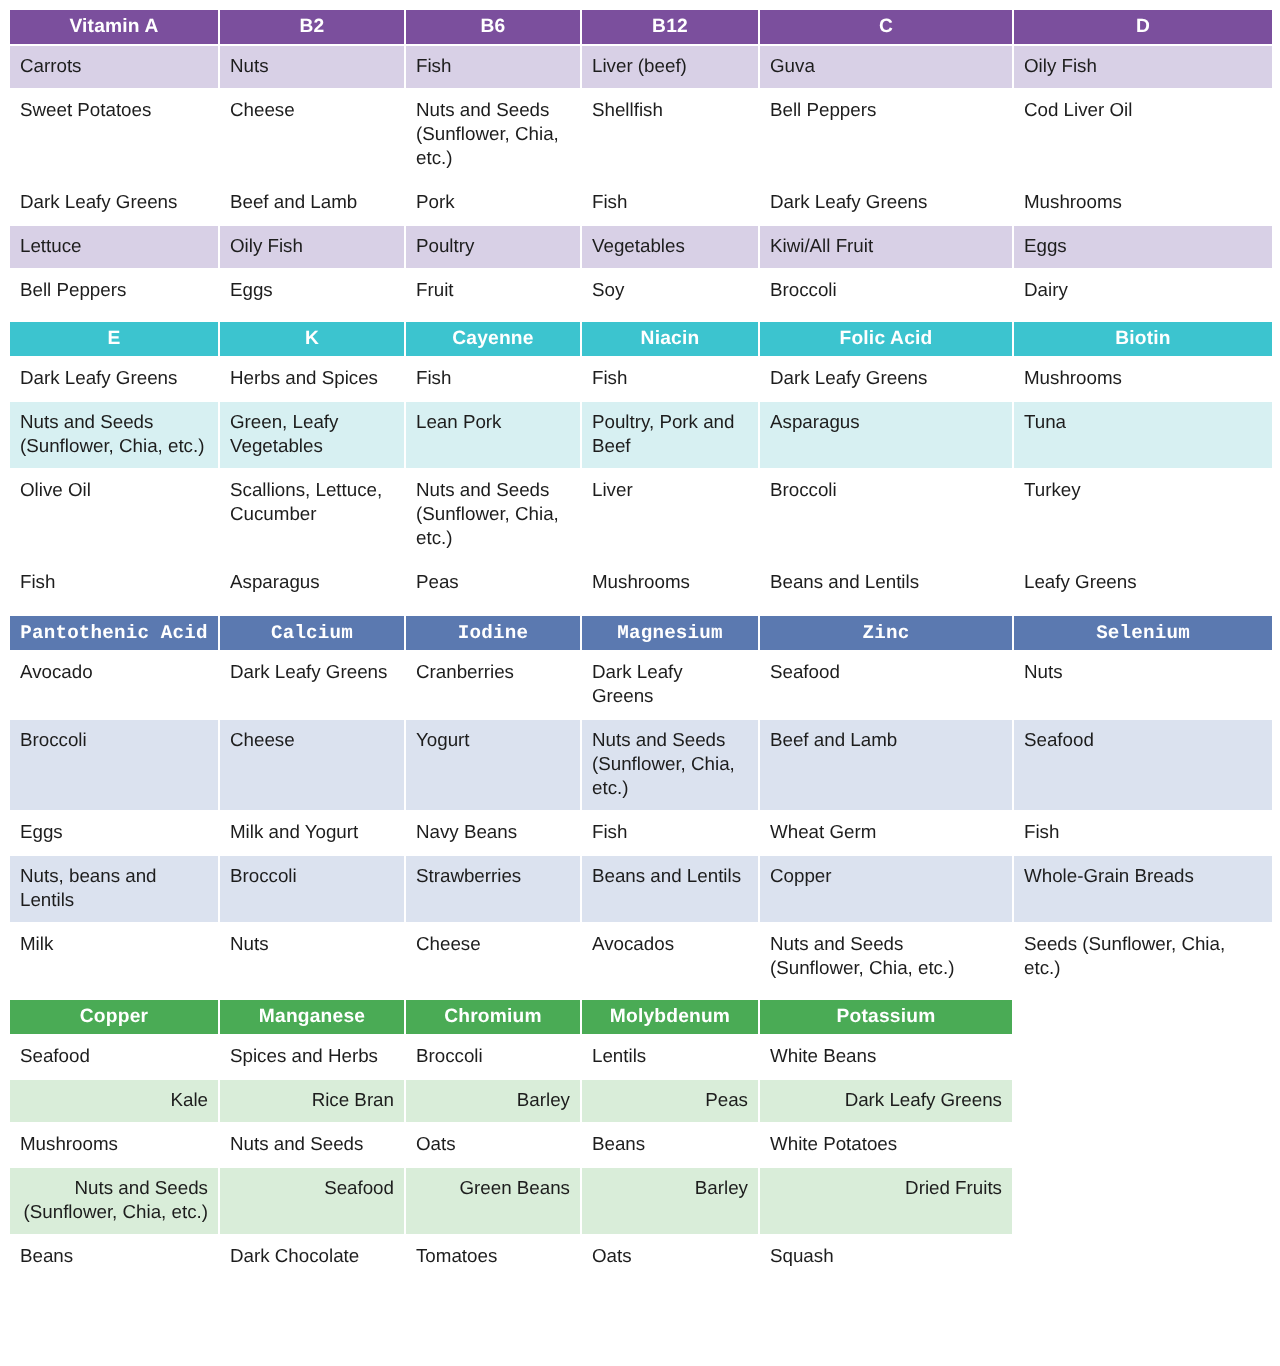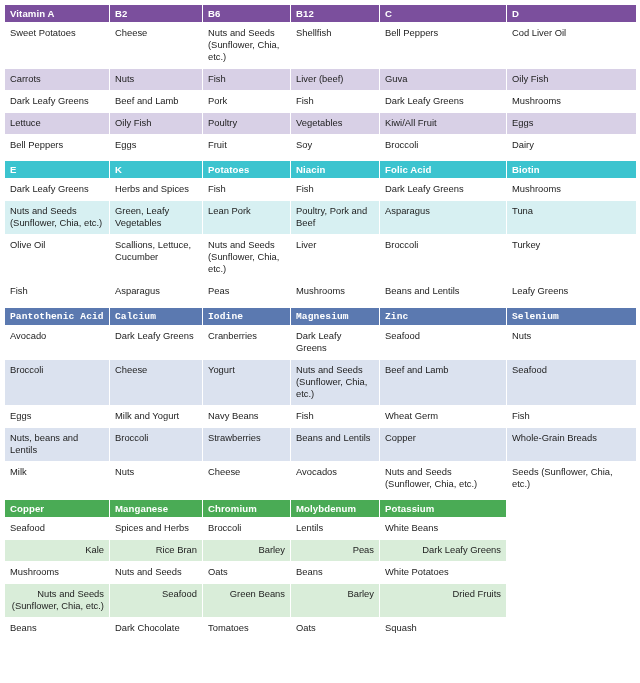--- a/index.html
+++ b/index.html
@@ -26,21 +26,21 @@
     font-size: 9.4px;
   }
   table.nutri col.c0 { width: 105px; }
   table.nutri col.c1 { width: 93px; }
   table.nutri col.c2 { width: 88px; }
   table.nutri col.c3 { width: 89px; }
   table.nutri col.c4 { width: 127px; }
   table.nutri col.c5 { width: 130px; }
 
   th.hdr {
-    text-align: left;
+    text-align: center;
     font-weight: bold;
     color: #ffffff;
     font-size: 9.6px;
     padding: 3px 5px 3px 5px;
     border: 1px solid #ffffff;
     vertical-align: middle;
     letter-spacing: 0.1px;
     line-height: 1.15;
   }
   td.cell {
@@ -87,36 +87,36 @@
     <tbody id="table-body">
         <tr class="sec-purple">
           <th class="hdr">Vitamin A</th>
           <th class="hdr">B2</th>
           <th class="hdr">B6</th>
           <th class="hdr">B12</th>
           <th class="hdr">C</th>
           <th class="hdr">D</th>
         </tr>
         <tr class="sec-purple">
+          <td class="cell even">Carrots</td>
+          <td class="cell even">Nuts</td>
+          <td class="cell even">Fish</td>
+          <td class="cell even">Liver (beef)</td>
+          <td class="cell even">Guva</td>
+          <td class="cell even">Oily Fish</td>
+        </tr>
+        <tr class="sec-purple">
           <td class="cell odd">Sweet Potatoes</td>
           <td class="cell odd">Cheese</td>
           <td class="cell odd">Nuts and Seeds (Sunflower, Chia, etc.)</td>
           <td class="cell odd">Shellfish</td>
           <td class="cell odd">Bell Peppers</td>
           <td class="cell odd">Cod Liver Oil</td>
         </tr>
         <tr class="sec-purple">
-          <td class="cell even">Carrots</td>
-          <td class="cell even">Nuts</td>
-          <td class="cell even">Fish</td>
-          <td class="cell even">Liver (beef)</td>
-          <td class="cell even">Guva</td>
-          <td class="cell even">Oily Fish</td>
-        </tr>
-        <tr class="sec-purple">
           <td class="cell odd">Dark Leafy Greens</td>
           <td class="cell odd">Beef and Lamb</td>
           <td class="cell odd">Pork</td>
           <td class="cell odd">Fish</td>
           <td class="cell odd">Dark Leafy Greens</td>
           <td class="cell odd">Mushrooms</td>
         </tr>
         <tr class="sec-purple">
           <td class="cell even">Lettuce</td>
           <td class="cell even">Oily Fish</td>
@@ -132,21 +132,21 @@
           <td class="cell odd">Soy</td>
           <td class="cell odd">Broccoli</td>
           <td class="cell odd">Dairy</td>
         </tr>
         <tr class="spacer">
           <td colspan="6"></td>
         </tr>
         <tr class="sec-teal">
           <th class="hdr">E</th>
           <th class="hdr">K</th>
-          <th class="hdr">Potatoes</th>
+          <th class="hdr">Cayenne</th>
           <th class="hdr">Niacin</th>
           <th class="hdr">Folic Acid</th>
           <th class="hdr">Biotin</th>
         </tr>
         <tr class="sec-teal">
           <td class="cell odd">Dark Leafy Greens</td>
           <td class="cell odd">Herbs and Spices</td>
           <td class="cell odd">Fish</td>
           <td class="cell odd">Fish</td>
           <td class="cell odd">Dark Leafy Greens</td>

